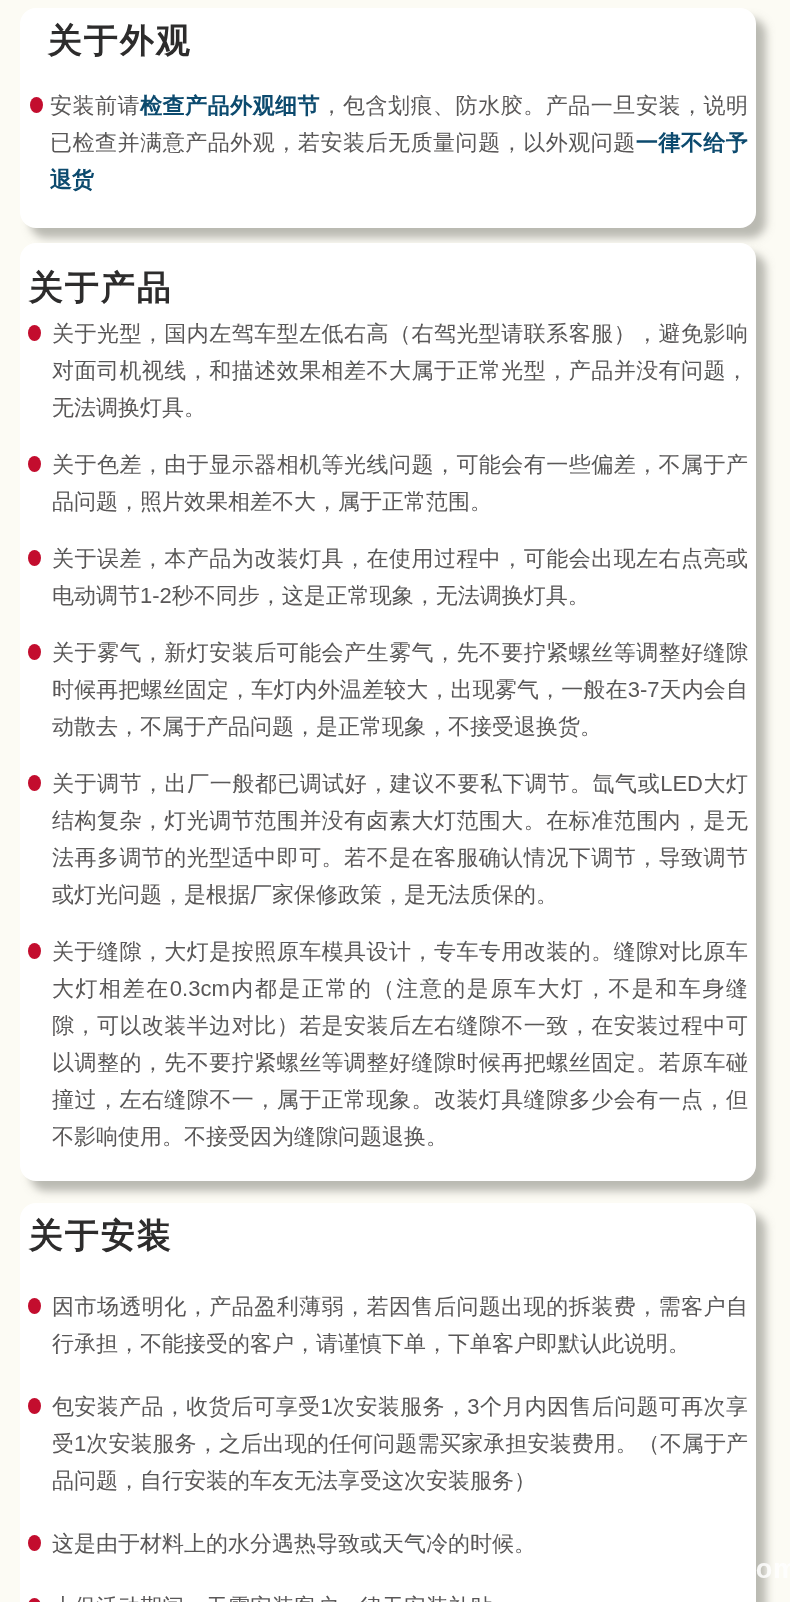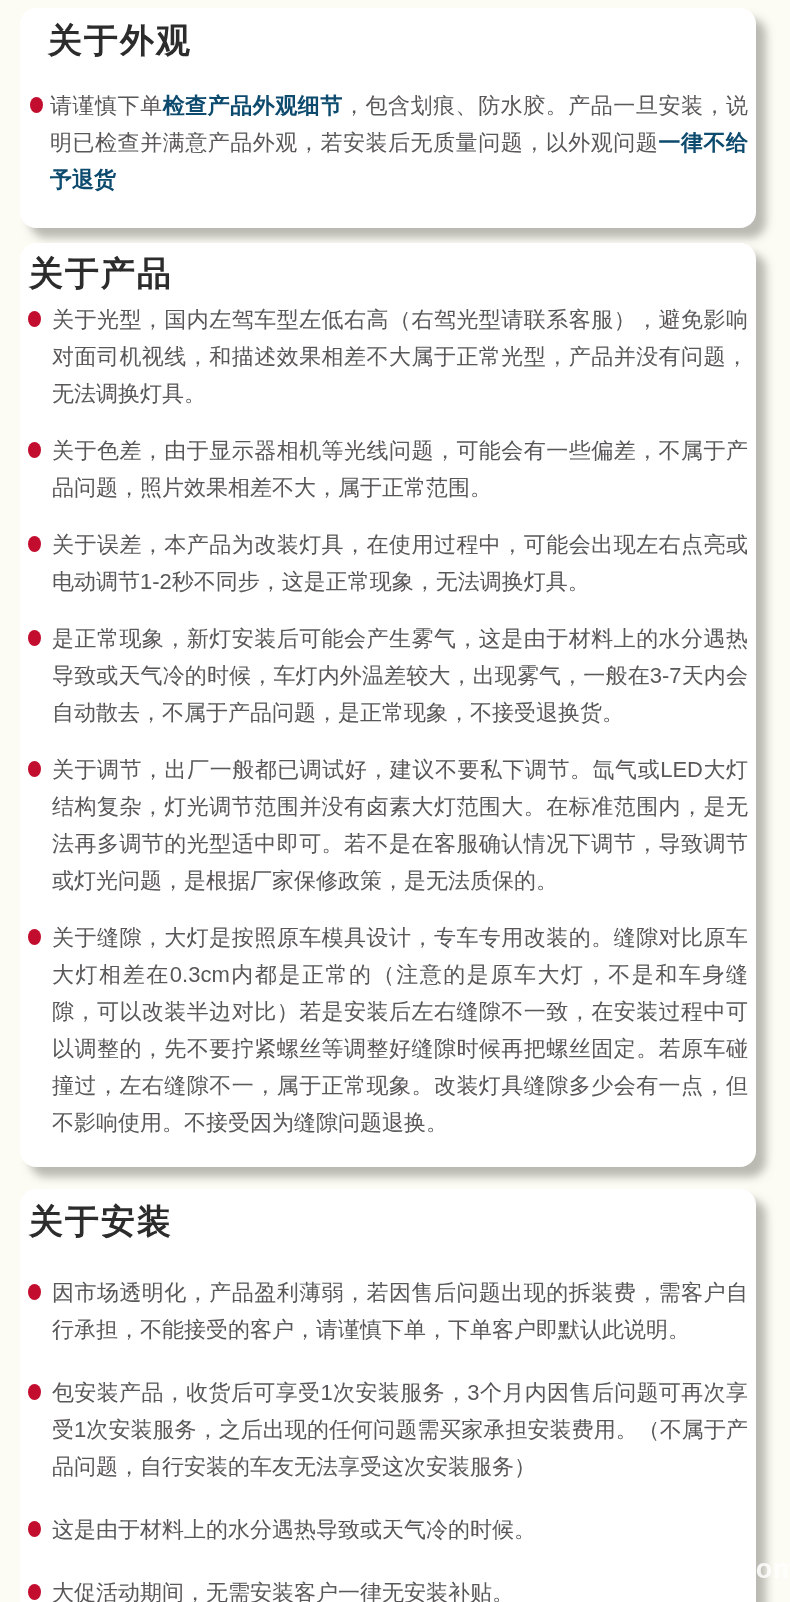--- a/index.html
+++ b/index.html
@@ -14,21 +14,21 @@
   .card {
     position: relative;
     background: #ffffff;
     border-radius: 16px;
     margin-left: 20px;
     width: 736px;
     box-sizing: border-box;
     box-shadow: 10px 10px 8px rgba(122, 121, 114, 0.5);
   }
   .card1 { margin-top: 8px;  padding: 12px 0 30px 0; min-height: 187px; }
-  .card2 { margin-top: 15px; padding: 10px 0 6px 0;  min-height: 903px; }
+  .card2 { margin-top: 15px; padding: 24px 0 6px 0;  min-height: 903px; }
   .card3 { margin-top: 22px; padding: 12px 0 14px 0; min-height: 422px; }
 
   .title {
     font-size: 34px;
     line-height: 1.22;
     font-weight: bold;
     color: #2d2c2c;
     letter-spacing: 2px;
     margin: 0 0 6px 9px;
   }
@@ -76,42 +76,42 @@
     pointer-events: none;
   }
 </style>
 </head>
 <body>
 
 <section class="card card1">
   <h1 class="title">关于外观</h1>
   <div class="bullet">
     <span class="dot"></span>
-    <p class="btext"><span>请谨慎下单</span><span class="red">检查产品外观细节</span><span>，包含划痕、防水胶。产品一旦安装，说明已检查并满意产品外观，若安装后无质量问题，以外观问题</span><span class="red">一律不给予退货</span></p>
+    <p class="btext"><span>安装前请</span><span class="red">检查产品外观细节</span><span>，包含划痕、防水胶。产品一旦安装，说明已检查并满意产品外观，若安装后无质量问题，以外观问题</span><span class="red">一律不给予退货</span></p>
   </div>
 </section>
 
 <section class="card card2">
   <h1 class="title">关于产品</h1>
 
   <div class="bullet">
     <span class="dot"></span>
     <p class="btext">关于光型，国内左驾车型左低右高（右驾光型请联系客服），避免影响对面司机视线，和描述效果相差不大属于正常光型，产品并没有问题，无法调换灯具。</p>
   </div>
   <div class="bullet">
     <span class="dot"></span>
     <p class="btext">关于色差，由于显示器相机等光线问题，可能会有一些偏差，不属于产品问题，照片效果相差不大，属于正常范围。</p>
   </div>
   <div class="bullet">
     <span class="dot"></span>
     <p class="btext">关于误差，本产品为改装灯具，在使用过程中，可能会出现左右点亮或电动调节1-2秒不同步，这是正常现象，无法调换灯具。</p>
   </div>
   <div class="bullet">
     <span class="dot"></span>
-    <p class="btext">是正常现象，新灯安装后可能会产生雾气，这是由于材料上的水分遇热导致或天气冷的时候，车灯内外温差较大，出现雾气，一般在3-7天内会自动散去，不属于产品问题，是正常现象，不接受退换货。</p>
+    <p class="btext">关于雾气，新灯安装后可能会产生雾气，先不要拧紧螺丝等调整好缝隙时候再把螺丝固定，车灯内外温差较大，出现雾气，一般在3-7天内会自动散去，不属于产品问题，是正常现象，不接受退换货。</p>
   </div>
   <div class="bullet">
     <span class="dot"></span>
     <p class="btext">关于调节，出厂一般都已调试好，建议不要私下调节。氙气或LED大灯结构复杂，灯光调节范围并没有卤素大灯范围大。在标准范围内，是无法再多调节的光型适中即可。若不是在客服确认情况下调节，导致调节或灯光问题，是根据厂家保修政策，是无法质保的。</p>
   </div>
   <div class="bullet">
     <span class="dot"></span>
     <p class="btext">关于缝隙，大灯是按照原车模具设计，专车专用改装的。缝隙对比原车大灯相差在0.3cm内都是正常的（注意的是原车大灯，不是和车身缝隙，可以改装半边对比）若是安装后左右缝隙不一致，在安装过程中可以调整的，先不要拧紧螺丝等调整好缝隙时候再把螺丝固定。若原车碰撞过，左右缝隙不一，属于正常现象。改装灯具缝隙多少会有一点，但不影响使用。不接受因为缝隙问题退换。</p>
   </div>
 </section>

